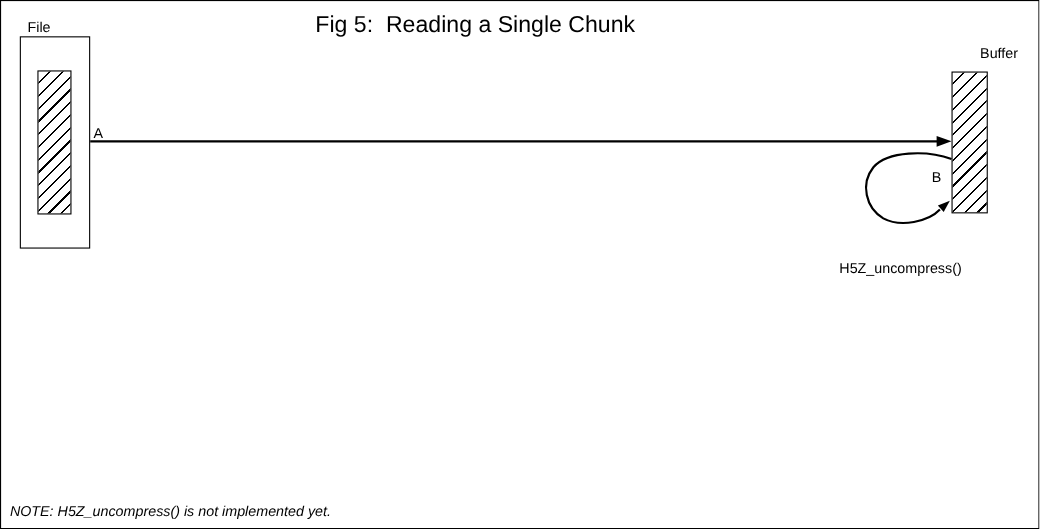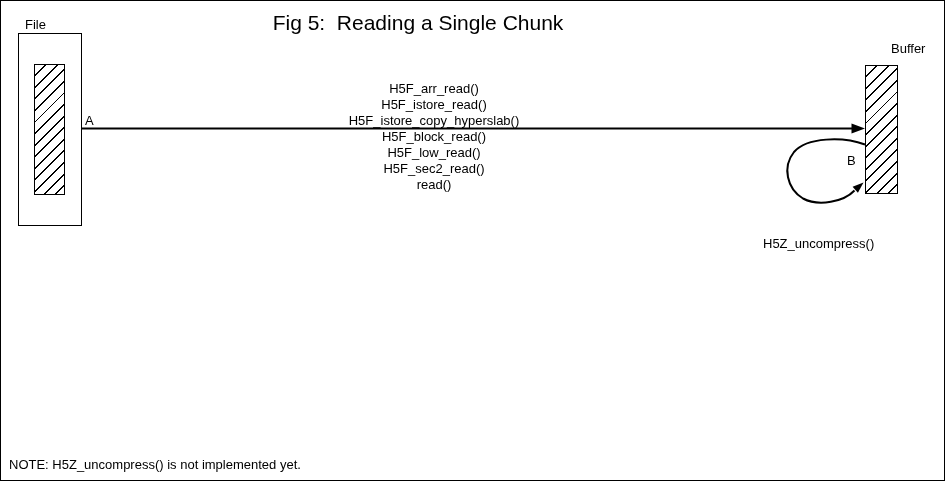--- a/index.html
+++ b/index.html
@@ -13,37 +13,37 @@
     height: 481px;
     box-sizing: border-box;
     border: 1px solid #000000;
     background: #ffffff;
     font-family: "Liberation Sans", sans-serif;
     color: #000000;
     overflow: hidden;
   }
   .title {
     position: absolute;
-    left: 417px;
+    left: 431px;
     top: 10px;
     transform: translateX(-50%);
     font-size: 21px;
     white-space: pre;
   }
   .small-label {
     position: absolute;
     font-size: 13px;
     white-space: pre;
   }
   .file-label   { left: 24px;  top: 16px; }
   .buffer-label { left: 890px; top: 40px; }
   .label-a      { left: 84px;  top: 112px; }
   .label-b      { left: 846px; top: 152px; }
   .uncompress-label { left: 762px; top: 209px; margin-top: 26px; }
-  .note         { left: 8px;   top: 456px; }
+  .note         { left: 8px;   top: 456px; font-style: italic; }
 
   .file-box {
     position: absolute;
     left: 17px;
     top: 32px;
     width: 64px;
     height: 193px;
     box-sizing: border-box;
     border: 1px solid #000000;
     background: #ffffff;
@@ -102,21 +102,20 @@
   <div class="small-label file-label">File</div>
   <div class="file-box">
     <div class="hatch file-hatch"></div>
   </div>
 
   <div class="small-label buffer-label">Buffer</div>
   <div class="hatch buffer-box"></div>
 
   <div class="small-label label-a">A</div>
 
-  <div class="func-list"><div>H5F_arr_read()</div><div>H5F_istore_read()</div><div>H5F_istore_copy_hyperslab()</div><div>H5F_block_read()</div><div>H5F_low_read()</div><div>H5F_sec2_read()</div><div>read()</div></div>
 
   <div class="small-label label-b">B</div>
   <div class="small-label uncompress-label">H5Z_uncompress()</div>
 
   <div class="small-label note">NOTE: H5Z_uncompress() is not implemented yet.</div>
 
   <svg class="arrows-layer" viewBox="0 0 945 481" xmlns="http://www.w3.org/2000/svg">
     <line x1="81" y1="127.5" x2="852" y2="127.5" stroke="#000000" stroke-width="2"></line>
     <polygon points="864,127.5 850.5,122.6 850.5,132.4" fill="#000000"></polygon>
     <path d="M 864 143.5

